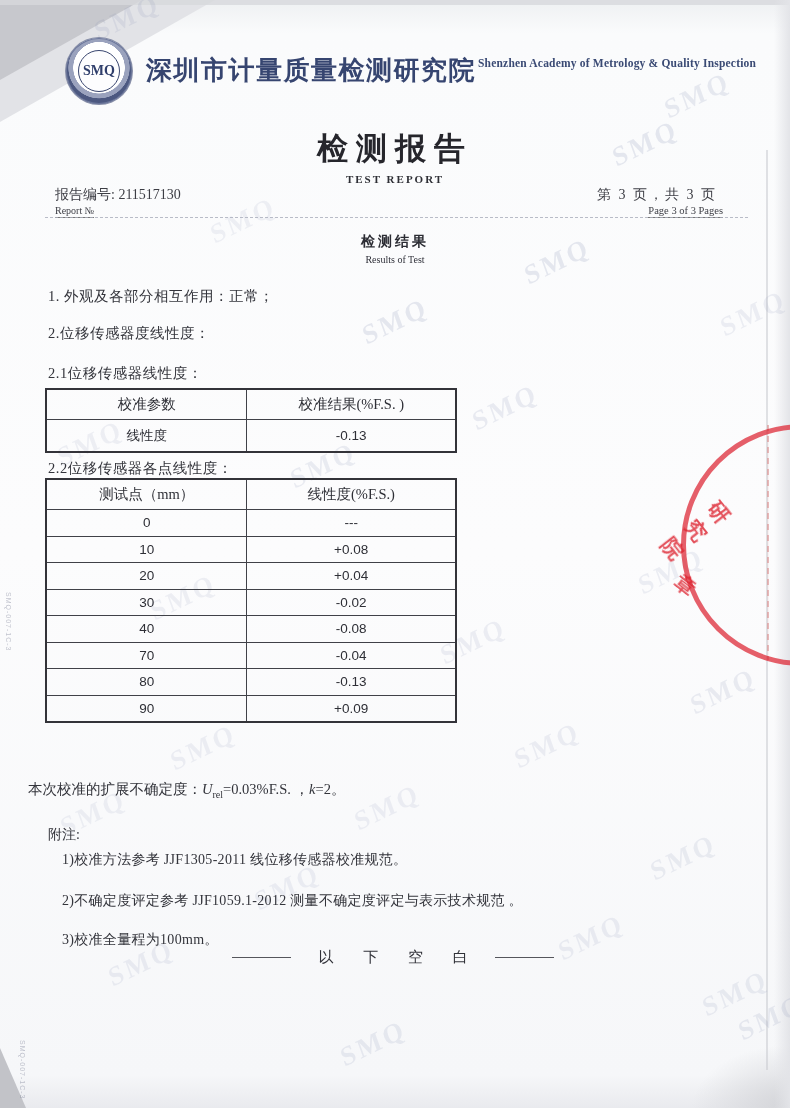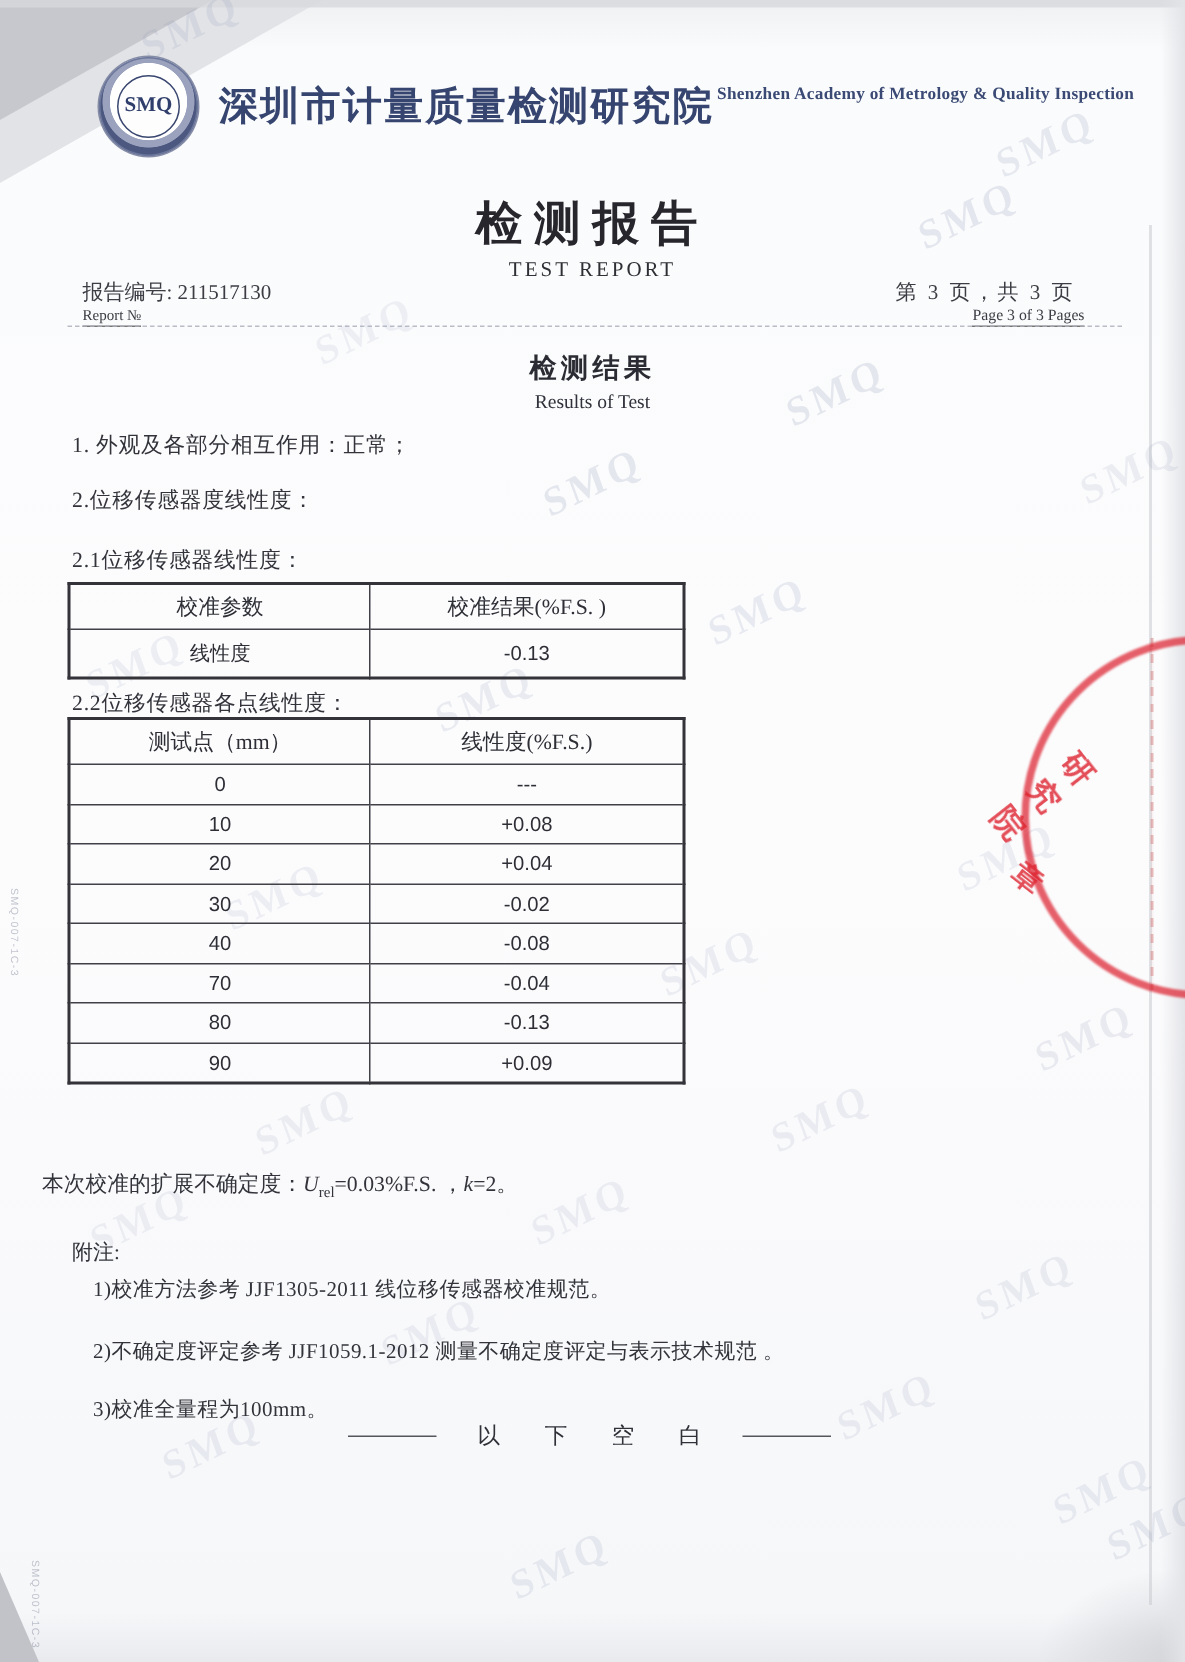--- a/index.html
+++ b/index.html
@@ -40,34 +40,34 @@
     display:flex;align-items:center;justify-content:center;position:relative;}
   .seal-inner{width:40px;height:40px;border-radius:50%;border:1.5px solid #39466f;
     display:flex;align-items:center;justify-content:center;background:#fdfdfe;}
   .seal-text{font-family:"Liberation Serif",serif;font-weight:bold;font-size:14px;color:#2f3e6b;letter-spacing:0;}
   .org-names{display:flex;flex-direction:row;gap:2px;}
   .org-cn{font-size:26px;font-weight:bold;color:#364570;letter-spacing:1.5px;line-height:1.1;}
   .org-en{font-size:11.5px;font-weight:bold;color:#3a4a74;letter-spacing:.2px;}
   
   .doc-title{position:absolute;left:0;top:128px;width:100%;text-align:center;}
   .doc-title-cn{font-size:31px;font-weight:bold;color:#26262c;letter-spacing:8px;}
-  .doc-title-en{font-size:14px;font-weight:normal;color:#2e2f35;letter-spacing:2px;margin-top:3px;}
+  .doc-title-en{font-size:11px;font-weight:bold;color:#2e2f35;letter-spacing:2px;margin-top:3px;}
   
   .meta{position:absolute;left:45px;right:45px;top:186px;height:32px;}
   .report-no{position:absolute;left:10px;top:0;font-size:14px;color:#3c3d44;}
   .report-no-sub{position:absolute;left:10px;top:19px;font-size:10px;color:#3c3d44;
     border-bottom:1px solid #777;padding-bottom:1px;}
   .page-no{position:absolute;right:28px;top:0;font-size:14px;color:#3c3d44;letter-spacing:2px;}
   .page-no-sub{position:absolute;right:22px;top:19px;font-size:10.5px;color:#3c3d44;
     border-bottom:1px solid #777;padding-bottom:1px;}
   .meta-rule{position:absolute;left:45px;right:42px;top:217px;border-bottom:1.5px dashed #a9adbb;opacity:.8;}
   
   .section-head{position:absolute;left:0;top:233px;width:100%;text-align:center;}
-  .section-cn{font-size:18px;font-weight:bold;color:#2b2c33;letter-spacing:3px;font-family:Liberation Mono, monospace;}
-  .section-en{font-size:13px;color:#30313a;margin-top:3px;}
+  .section-cn{font-size:14px;font-weight:bold;color:#2b2c33;letter-spacing:3px;font-family:Liberation Mono, monospace;}
+  .section-en{font-size:10px;color:#30313a;margin-top:3px;}
   
   .body-item{position:absolute;left:48px;font-size:14.5px;color:#33343b;letter-spacing:.5px;}
   
   .rtable{position:absolute;left:45px;width:412px;border-collapse:collapse;
     font-size:14.5px;color:#2e2f36;table-layout:fixed;}
   .rtable th,.rtable td{border:1.6px solid #404148;text-align:center;padding:0;}
   .rtable{border:2px solid #333339;}
   .rtable th{font-weight:normal;font-family:"Liberation Serif",serif;height:29px;}
   .rtable td{font-family:"Liberation Sans","DejaVu Sans",sans-serif;font-size:13.5px;}
   .t1 td{height:31px;}

